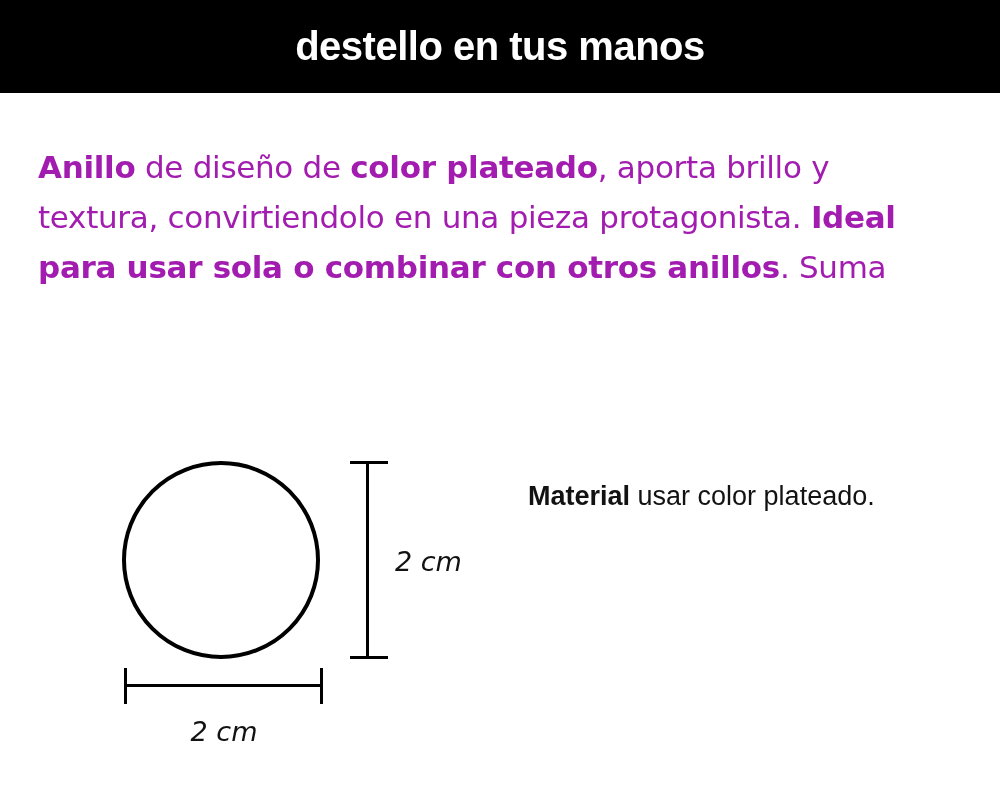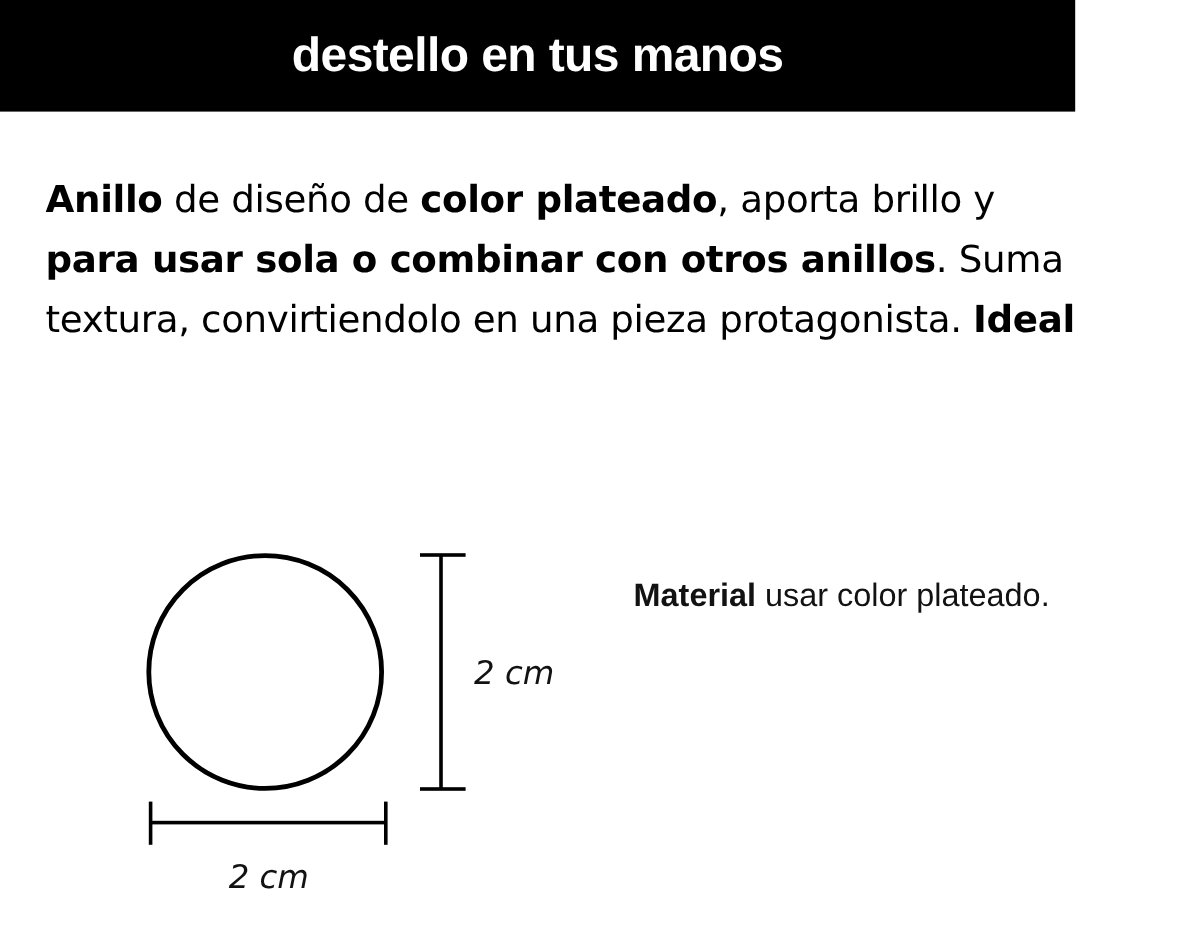--- a/index.html
+++ b/index.html
@@ -6,34 +6,34 @@
   body {
     width: 1000px; height: 792px;
     background: #ffffff;
     font-family: "DejaVu Sans", "Liberation Sans", sans-serif;
     overflow: hidden;
   }
   .canvas { position: relative; width: 1000px; height: 792px; background: #ffffff; }
 
   
   .header {
-    position: absolute; left: 0; top: 0; width: 896px; height: 93px;
+    position: absolute; left: 0; top: 0; width: 1000px; height: 93px;
     background: #000000;
     display: flex; align-items: center; justify-content: center;
   }
   .header-title {
     color: #ffffff; font-size: 40px; font-weight: 700;
     letter-spacing: -0.5px;
     font-family: "Liberation Sans", sans-serif;
   }
 
   
   .description {
     position: absolute; left: 38px; top: 142px; width: 930px;
-    font-size: 31px; line-height: 50px; color: #000000;
+    font-size: 31px; line-height: 50px; color: #a21caf;
     letter-spacing: -0.3px;
     font-family: "DejaVu Sans", sans-serif;
   }
   .line { white-space: nowrap; }
   .b { font-weight: 700; }
 
   
   .ring-circle {
     position: absolute; left: 122px; top: 461px;
     width: 190px; height: 190px;
@@ -67,22 +67,22 @@
 <body>
 
 <div class="canvas">
 
   <div class="header">
     <div class="header-title">destello en tus manos</div>
   </div>
 
   <div class="description">
     <div class="line"><span class="b">Anillo</span><span> de diseño de </span><span class="b">color plateado</span><span>, aporta brillo y</span></div>
+    <div class="line"><span>textura, convirtiendolo en una pieza protagonista. </span><span class="b">Ideal</span></div>
     <div class="line"><span class="b">para usar sola o combinar con otros anillos</span><span>. Suma</span></div>
-    <div class="line"><span>textura, convirtiendolo en una pieza protagonista. </span><span class="b">Ideal</span></div>
   </div>
 
   <div class="ring-circle"></div>
 
   <div class="dim v-line"></div>
   <div class="dim v-cap-t"></div>
   <div class="dim v-cap-b"></div>
   <div class="dim-label v-label">2 cm</div>
 
   <div class="dim h-line"></div>

